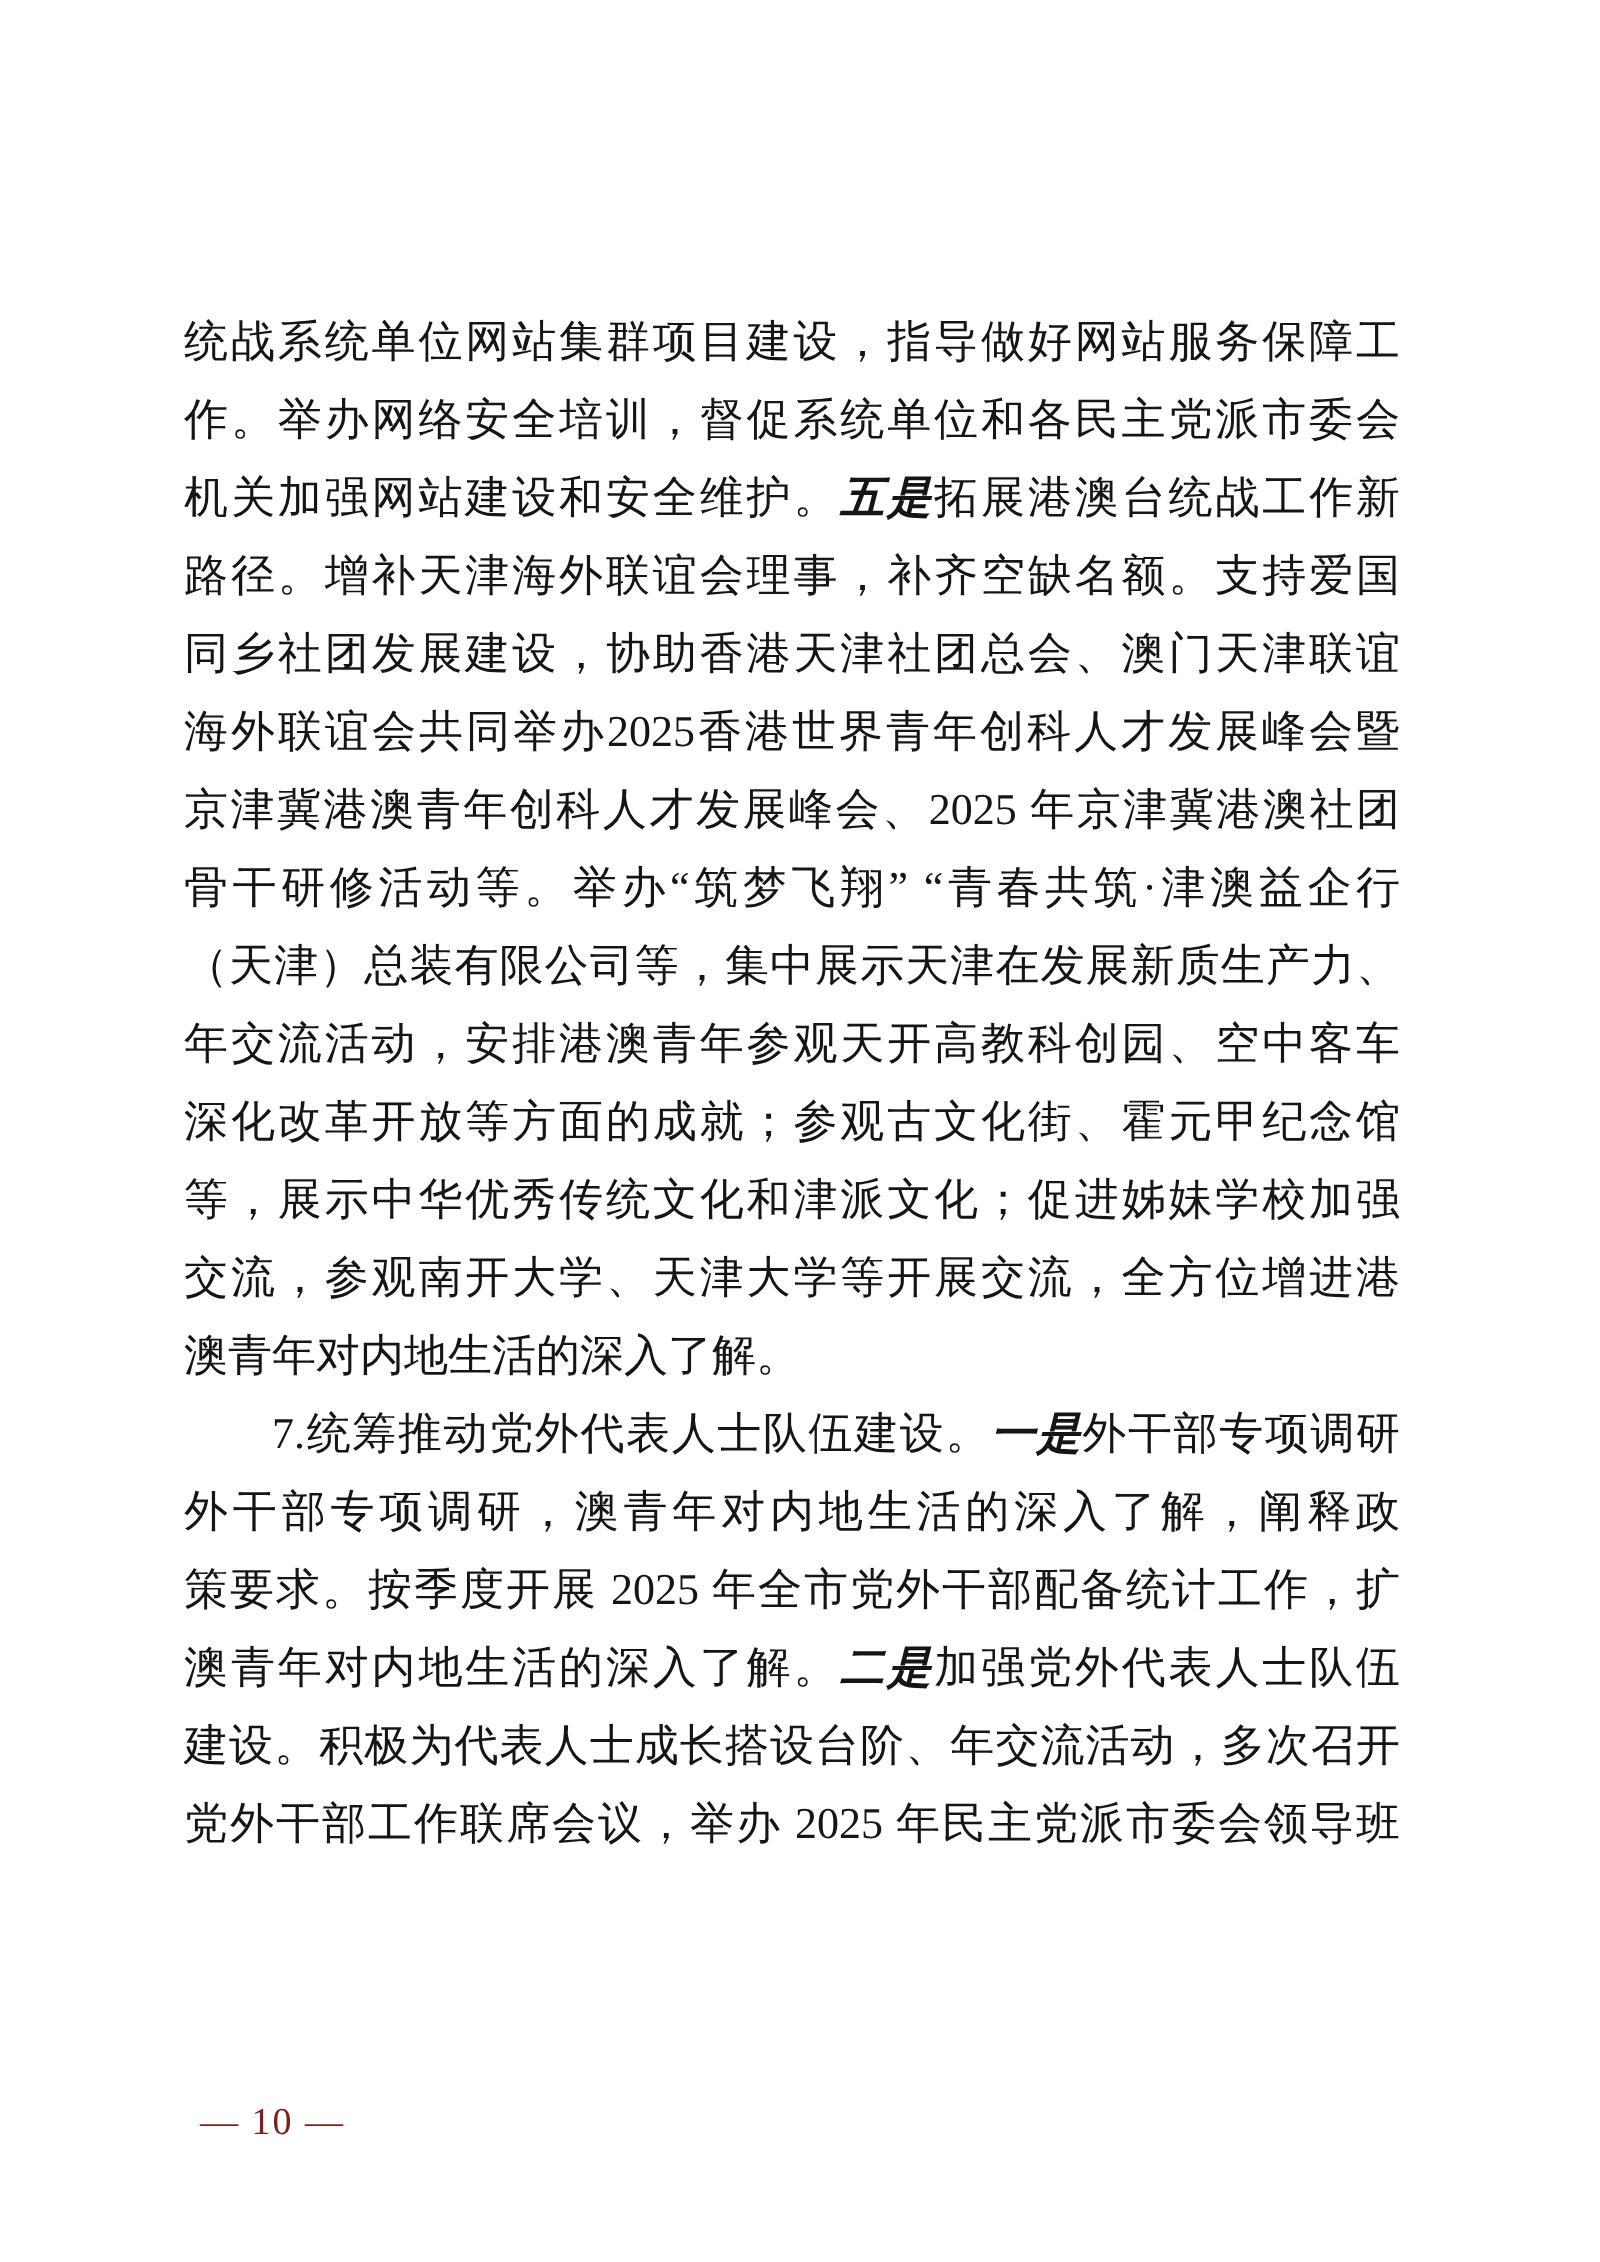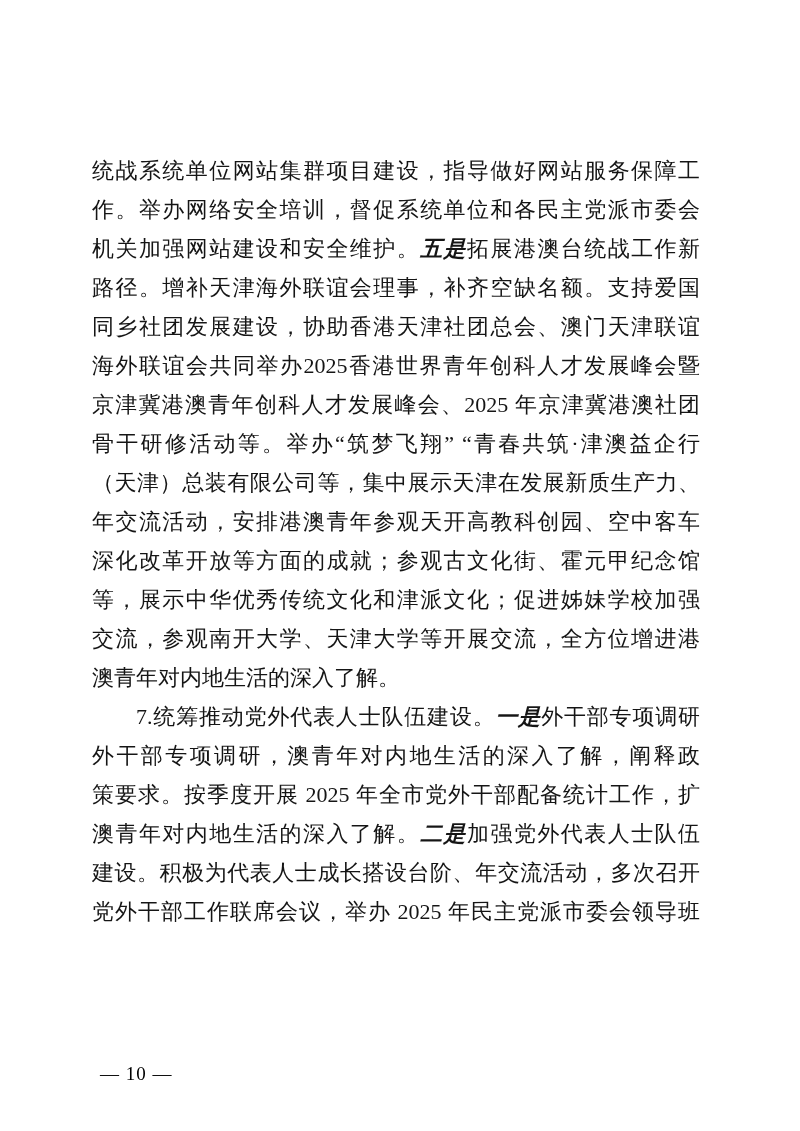--- a/index.html
+++ b/index.html
@@ -40,23 +40,22 @@
   .bold {
     font-weight: bold;
     font-style: italic;
   }
   .page-number {
     position: absolute;
     left: 100px;
     top: 1048px;
     font-size: 19px;
     line-height: 28px;
-    color: #000000;
+    color: #7f1d1d;
     letter-spacing: 1px;
-    margin-top: 12px;
   }
 </style>
 </head>
 <body>
 
 <div class="page">
   <div class="text-block">
       <div class="line"><span>统战系统单位网站集群项目建设，指导做好网站服务保障工</span></div>
       <div class="line"><span>作。举办网络安全培训，督促系统单位和各民主党派市委会</span></div>
       <div class="line"><span>机关加强网站建设和安全维护。</span><span class="bold">五是</span><span>拓展港澳台统战工作新</span></div>

